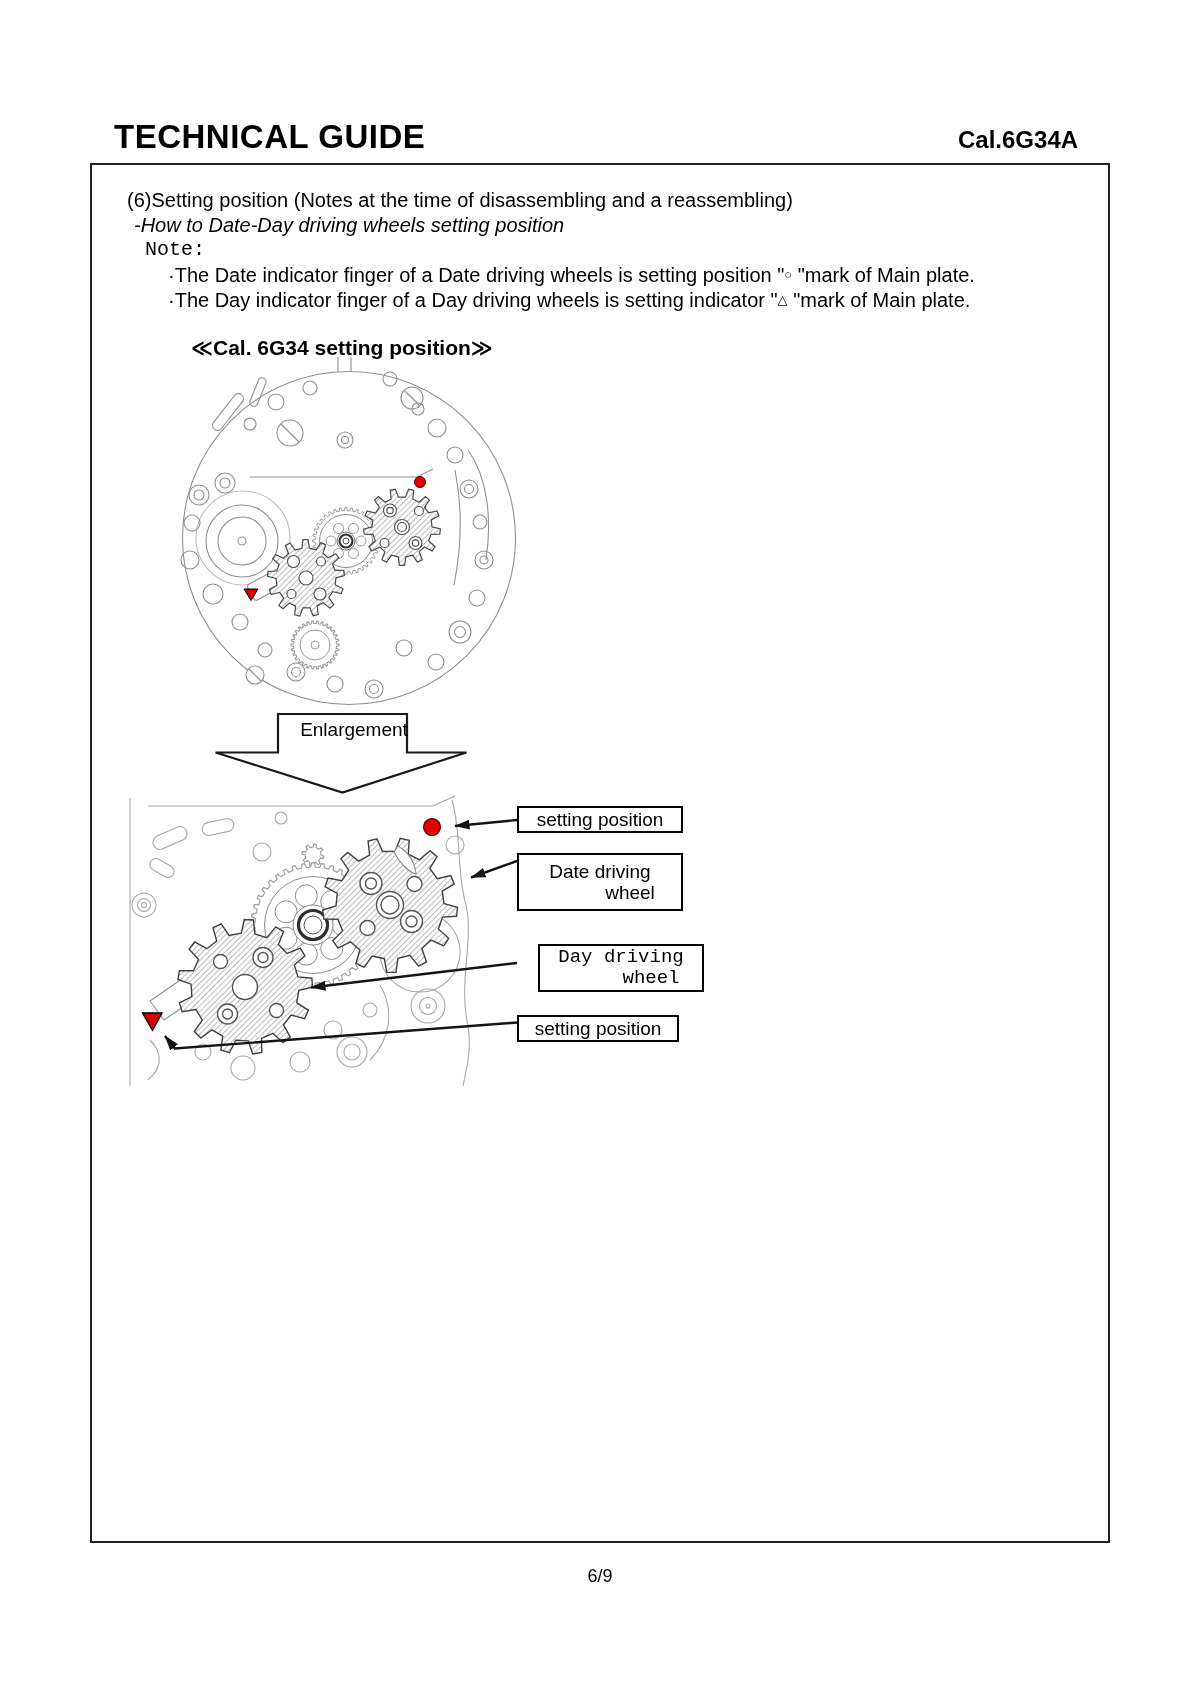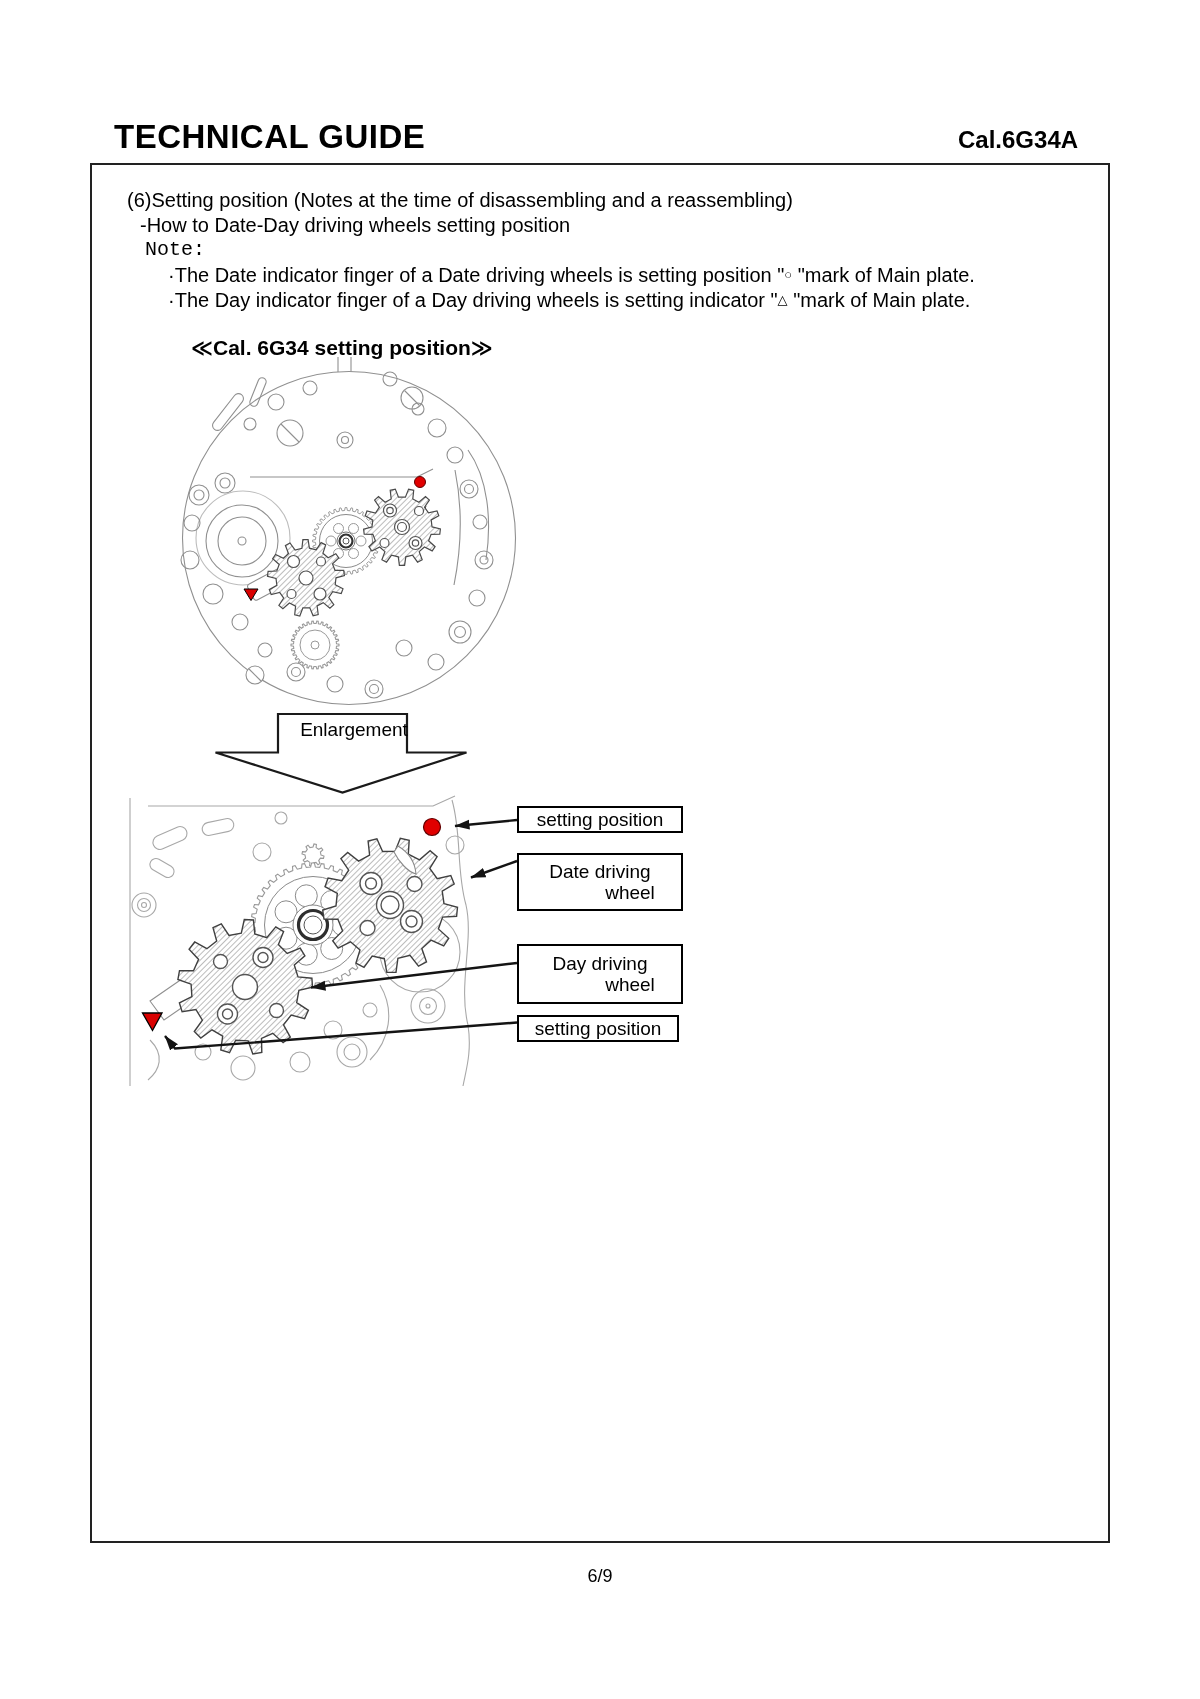--- a/index.html
+++ b/index.html
@@ -6,35 +6,35 @@
   body{
     width:1200px;height:1699px;position:relative;background:#ffffff;
     font-family:"Liberation Sans","DejaVu Sans",sans-serif;color:#000;
   }
   .abs{position:absolute;}
   .page-title{left:114px;top:118px;font-size:33px;font-weight:bold;letter-spacing:0.5px;white-space:nowrap;text-align:center;}
   .caliber{left:958px;top:126px;font-size:24px;font-weight:bold;white-space:nowrap;}
   .outer-box{left:90px;top:163px;width:1016px;height:1376px;border:2px solid #222;background:#fff;}
   .bodyline{font-size:20px;line-height:23px;white-space:nowrap;}
   .l1{left:127px;top:189px;}
-  .l2{left:140px;top:214px;}
+  .l2{left:134px;top:214px;font-style:italic;}
   .l3{left:145px;top:238px;font-family:Liberation Mono, monospace;}
   .l4{left:168px;top:263px;}
   .l5{left:168px;top:288px;}
   .sym{font-size:13px;vertical-align:3px;}
   .diagram-title{left:191px;top:336px;font-size:21px;font-weight:bold;white-space:nowrap;}
   .enl-text{left:280px;top:719px;width:148px;text-align:center;font-size:19px;white-space:nowrap;}
   .label-box{
     border:2px solid #000;background:#fff;box-sizing:border-box;
     display:flex;flex-direction:column;align-items:center;justify-content:center;
     font-size:19px;line-height:21px;text-align:right;
   }
   .lb1{left:517px;top:806px;width:166px;height:27px;}
   .lb2{left:517px;top:853px;width:166px;height:58px;}
-  .lb3{left:517px;top:944px;width:166px;height:60px;}
+  .lb3{left:538px;top:944px;width:166px;height:48px;font-family:Liberation Mono, monospace;}
   .lb4{left:517px;top:1015px;width:162px;height:27px;}
   .shift-right{transform:translateX(30px);}
   .footer{left:0;top:1566px;width:1200px;text-align:center;font-size:18px;}
   svg{display:block;}
 </style>
 </head>
 <body>
 
 <div class="abs page-title">TECHNICAL GUIDE</div>
 <div class="abs caliber">Cal.6G34A</div>

